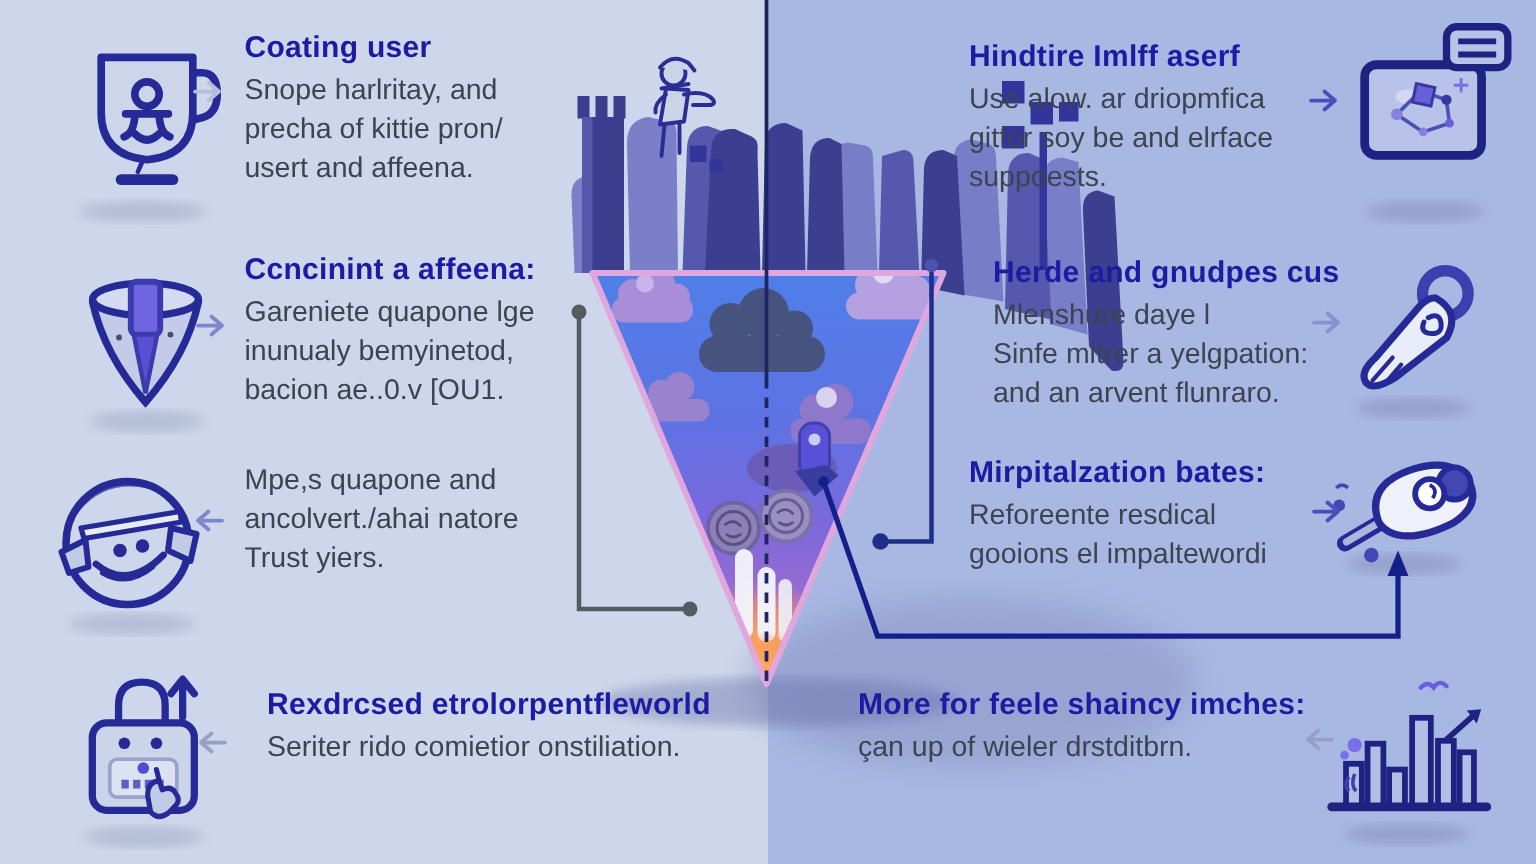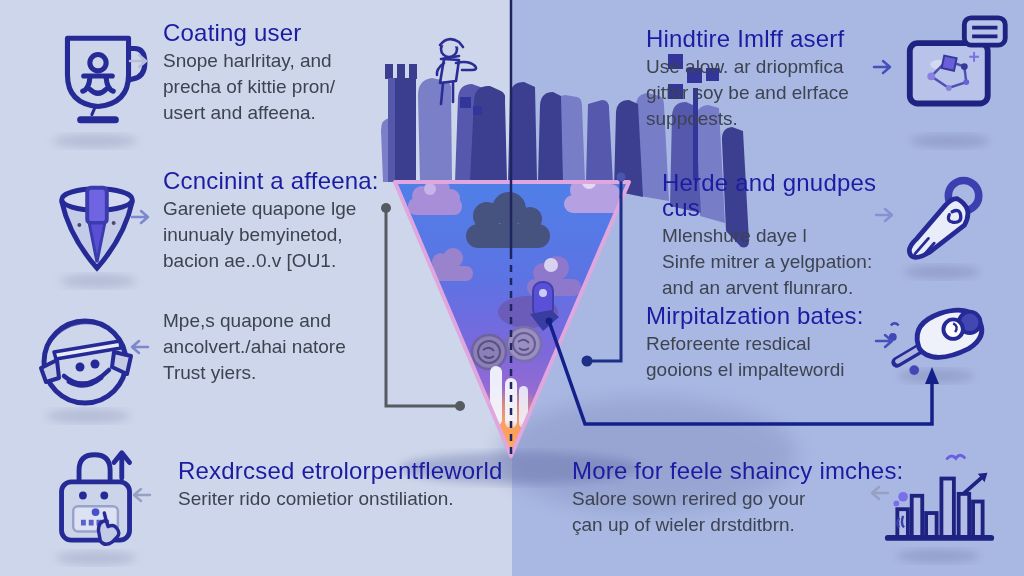--- a/index.html
+++ b/index.html
@@ -2,21 +2,21 @@
 <html><head>
 <meta charset="utf-8">
 <style>
   html,body{margin:0;padding:0;}
   .canvas{
     position:relative;width:1024px;height:576px;overflow:hidden;
     font-family:"Liberation Sans",sans-serif;
     background:linear-gradient(90deg,#cdd6ea 0 50%,#a9b8e3 50% 100%);
   }
   .blk{position:absolute;}
-  .hd{font-weight:normal;font-size:24px;line-height:25px;color:#1c1ca3;letter-spacing:.2px;margin-bottom:3px;}
+  .hd{font-weight:bold;font-size:20px;line-height:25px;color:#1c1ca3;letter-spacing:.2px;margin-bottom:3px;}
   .ln{font-size:19px;line-height:26px;color:#3d4350;}
   .ico{position:absolute;}
   .arr{position:absolute;width:26px;height:18px;}
   svg{display:block;}
   #scene{position:absolute;left:0;top:0;}
 </style>
 </head>
 <body>
 
 <div class="canvas">
@@ -383,17 +383,16 @@
     <div class="ln">Sinfe mitrer a yelgpation:</div>
     <div class="ln">and an arvent flunraro.</div>
   </div>
   <div class="blk" style="left:646px;top:303px;width:235px;">
     <div class="hd">Mirpitalzation bates:</div>
     <div class="ln">Reforeente resdical</div>
     <div class="ln">gooions el impaltewordi</div>
   </div>
   <div class="blk" style="left:572px;top:458px;width:340px;">
     <div class="hd">More for feele shaincy imches:</div>
-    <div class="ln">Salore sown rerired go your</div>
     <div class="ln">çan up of wieler drstditbrn.</div>
   </div>
 
 </div>
 
 </body></html>

